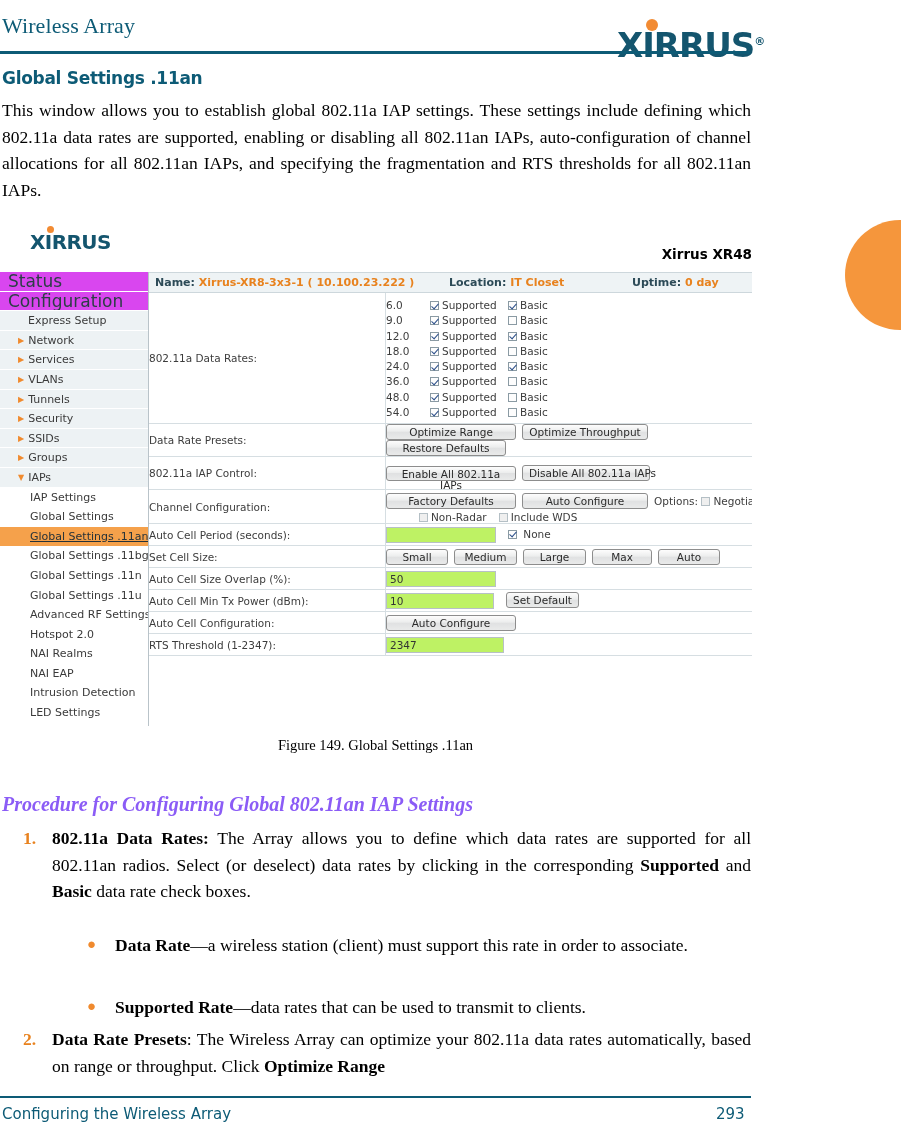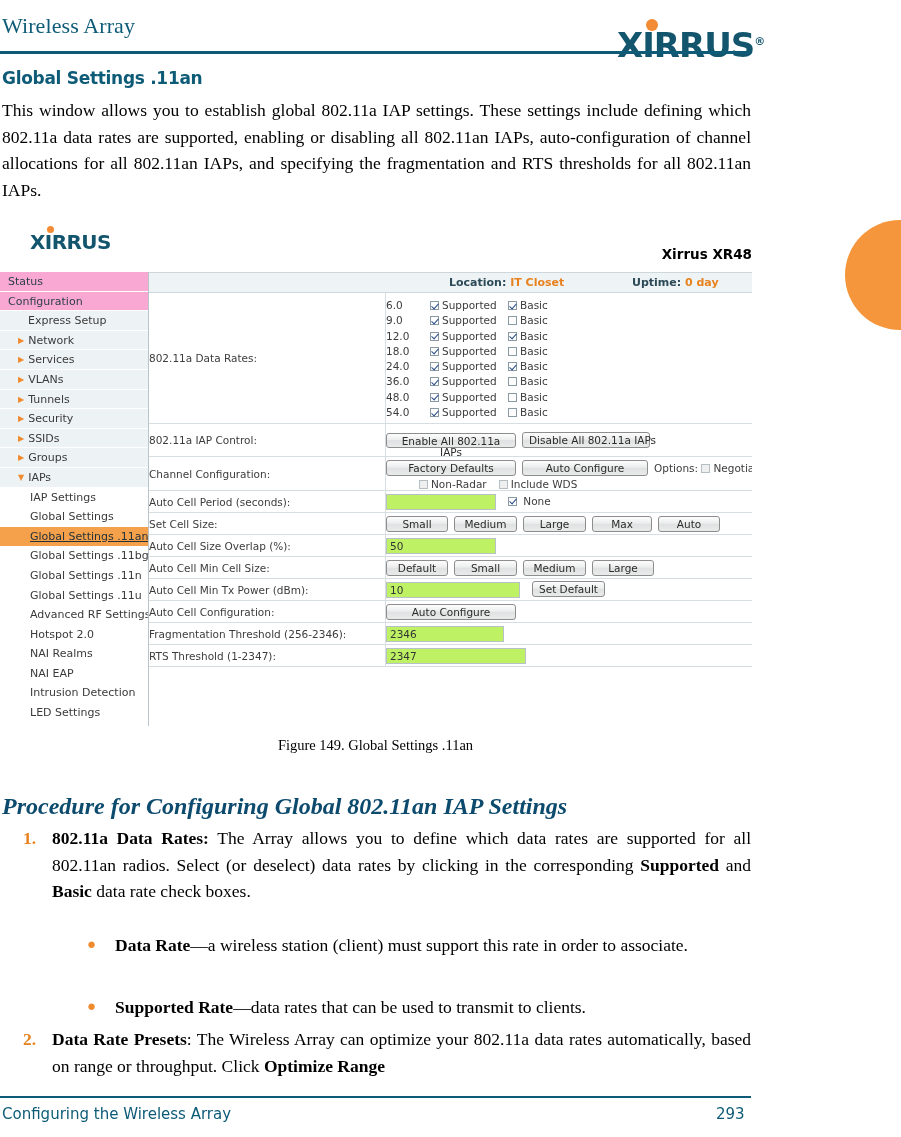--- a/index.html
+++ b/index.html
@@ -45,21 +45,21 @@
   #shot-product{
     position:absolute;right:0px;top:24px;font-size:13.5px;font-weight:bold;color:#000;
     white-space:nowrap;
   }
   
   #sidebar{position:absolute;left:0;top:50px;width:148px;height:454px;border-right:1px solid #b9c3c9;}
   .s-item{
     box-sizing:border-box;height:19.6px;line-height:19.6px;font-size:11px;color:#3a3a3a;
     padding-left:8px;white-space:nowrap;overflow:hidden;
   }
-  .s-top{background:#f9a8d4;border-bottom:1px solid #fff;color:#2c3e46;font-size:11px;}
+  .s-top{background:#d946ef;border-bottom:1px solid #fff;color:#2c3e46;font-size:17px;}
   .s-l1{background:#edf2f4;padding-left:18px;border-bottom:1px solid #fff;}
   .s-l1 .arrow{display:inline-block;color:#f08a2e;font-size:8px;margin-right:4px;vertical-align:1px;}
   .s-l2{background:#ffffff;padding-left:30px;}
   .s-sel{background:#f5a14b;color:#263238;text-decoration:underline;}
   
   #content{position:absolute;left:149px;top:50px;right:0;bottom:0;}
   #infobar{
     height:19px;line-height:19px;background:#eef3f5;border-bottom:1px solid #cdd7dc;
     border-top:1px solid #cdd7dc;font-size:11px;font-weight:bold;color:#2c4a57;position:relative;
   }
@@ -106,21 +106,21 @@
     padding:0 3px;font-family:"DejaVu Sans", sans-serif;vertical-align:middle;
   }
   .spc{display:inline-block;width:6px;}
   
   #fig-caption{
     position:absolute;left:0;top:737px;width:751px;text-align:center;
     font-size:14.5px;color:#000;
   }
   
   #proc-title{
-    position:absolute;left:2px;top:793px;font-size:24px;font-style:italic;font-weight:bold;color:#0c4a6e;
+    position:absolute;left:2px;top:793px;font-size:20px;font-style:italic;font-weight:bold;color:#8b5cf6;
   }
   .step{position:absolute;width:640px;font-size:17.5px;line-height:26.5px;color:#000;text-align:justify;}
   .step .num{position:absolute;left:-50px;top:0;color:#e8821e;font-weight:bold;font-style:normal;width:34px;text-align:right;}
   .bullet{position:absolute;width:640px;font-size:17.5px;line-height:26.5px;color:#000;text-align:justify;}
   .bullet .dot{position:absolute;left:-28px;top:-1px;color:#f08a2e;font-size:15px;}
   b{font-weight:bold;}
   
   #footer-rule{position:absolute;left:0;top:1096px;width:751px;height:2px;background:#0d5b76;}
   #footer-left{position:absolute;left:2px;top:1105px;font-family:"DejaVu Sans", sans-serif;
                font-size:15px;color:#0d5b76;}
@@ -171,20 +171,21 @@
     <div class="s-item s-l2"><span>Hotspot 2.0</span></div>
     <div class="s-item s-l2"><span>NAI Realms</span></div>
     <div class="s-item s-l2"><span>NAI EAP</span></div>
     <div class="s-item s-l2"><span>Intrusion Detection</span></div>
     <div class="s-item s-l2"><span>LED Settings</span></div>
   </div>
 
   <div id="content">
 
     <div id="infobar">
+      <span class="f-name"><span>Name:</span> <span class="val">Xirrus-XR8-3x3-1   ( 10.100.23.222 )</span></span>
       <span class="f-loc"><span>Location:</span> <span class="val">IT Closet</span></span>
       <span class="f-up"><span>Uptime:</span> <span class="val">0 day</span></span>
     </div>
 
 
     <table id="tbl">
       <tbody>
           <tr>
         <td class="lbl">802.11a Data Rates:</td>
         <td class="fld">
@@ -194,20 +195,26 @@
             <div class="rate-row"><span class="rate-val">12.0</span><span class="cbw"><span class="cb on"></span><span>Supported</span></span><span class="cbw2"><span class="cb on"></span><span>Basic</span></span></div>
             <div class="rate-row"><span class="rate-val">18.0</span><span class="cbw"><span class="cb on"></span><span>Supported</span></span><span class="cbw2"><span class="cb"></span><span>Basic</span></span></div>
             <div class="rate-row"><span class="rate-val">24.0</span><span class="cbw"><span class="cb on"></span><span>Supported</span></span><span class="cbw2"><span class="cb on"></span><span>Basic</span></span></div>
             <div class="rate-row"><span class="rate-val">36.0</span><span class="cbw"><span class="cb on"></span><span>Supported</span></span><span class="cbw2"><span class="cb"></span><span>Basic</span></span></div>
             <div class="rate-row"><span class="rate-val">48.0</span><span class="cbw"><span class="cb on"></span><span>Supported</span></span><span class="cbw2"><span class="cb"></span><span>Basic</span></span></div>
             <div class="rate-row"><span class="rate-val">54.0</span><span class="cbw"><span class="cb on"></span><span>Supported</span></span><span class="cbw2"><span class="cb"></span><span>Basic</span></span></div>
           </div>
         </td>
       </tr>
 
+      <tr>
+        <td class="lbl" style="height:21px">Data Rate Presets:</td>
+        <td class="fld">
+          <span class="btn" style="width:130px">Optimize Range</span><span class="spc"></span><span class="btn" style="width:126px">Optimize Throughput</span><span class="spc"></span><span class="btn" style="width:120px">Restore Defaults</span>
+        </td>
+      </tr>
 
       <tr>
         <td class="lbl" style="height:32px">802.11a IAP Control:</td>
         <td class="fld">
           <span class="btn w2" style="width:130px;vertical-align:middle">Enable All 802.11a IAPs</span><span class="spc"></span><span class="btn" style="width:128px;vertical-align:middle;margin-top:0">Disable All 802.11a IAPs</span>
         </td>
       </tr>
 
       <tr>
         <td class="lbl" style="height:33px">Channel Configuration:</td>
@@ -235,52 +242,40 @@
         </td>
       </tr>
 
       <tr>
         <td class="lbl" style="height:21px">Auto Cell Size Overlap (%):</td>
         <td class="fld">
           <span class="inp" style="width:110px">50</span>
         </td>
       </tr>
 
-      <tr>
-        <td class="lbl" style="height:21px">Auto Cell Min Cell Size:</td>
-        <td class="fld">
-          <span class="btn" style="width:62px">Default</span><span class="spc"></span><span class="btn" style="width:63px">Small</span><span class="spc"></span><span class="btn" style="width:63px">Medium</span><span class="spc"></span><span class="btn" style="width:62px">Large</span>
-        </td>
-      </tr>
 
       <tr>
         <td class="lbl" style="height:21px">Auto Cell Min Tx Power (dBm):</td>
         <td class="fld">
-          <span class="inp" style="width:134px">10</span><span class="spc"></span><span class="spc"></span><span class="btn" style="width:73px">Set Default</span>
+          <span class="inp" style="width:108px">10</span><span class="spc"></span><span class="spc"></span><span class="btn" style="width:73px">Set Default</span>
         </td>
       </tr>
 
       <tr>
         <td class="lbl" style="height:21px">Auto Cell Configuration:</td>
         <td class="fld">
           <span class="btn" style="width:130px">Auto Configure</span>
         </td>
       </tr>
 
-      <tr>
-        <td class="lbl" style="height:21px">Fragmentation Threshold (256-2346):</td>
-        <td class="fld">
-          <span class="inp" style="width:118px">2346</span>
-        </td>
-      </tr>
 
       <tr>
         <td class="lbl" style="height:21px">RTS Threshold (1-2347):</td>
         <td class="fld">
-          <span class="inp" style="width:140px">2347</span>
+          <span class="inp" style="width:118px">2347</span>
         </td>
       </tr>
     </tbody>
       </table>
   </div>
 </div>
 
 <div id="tab-marker"></div>
 
 <div id="fig-caption">Figure 149. Global Settings .11an</div>

